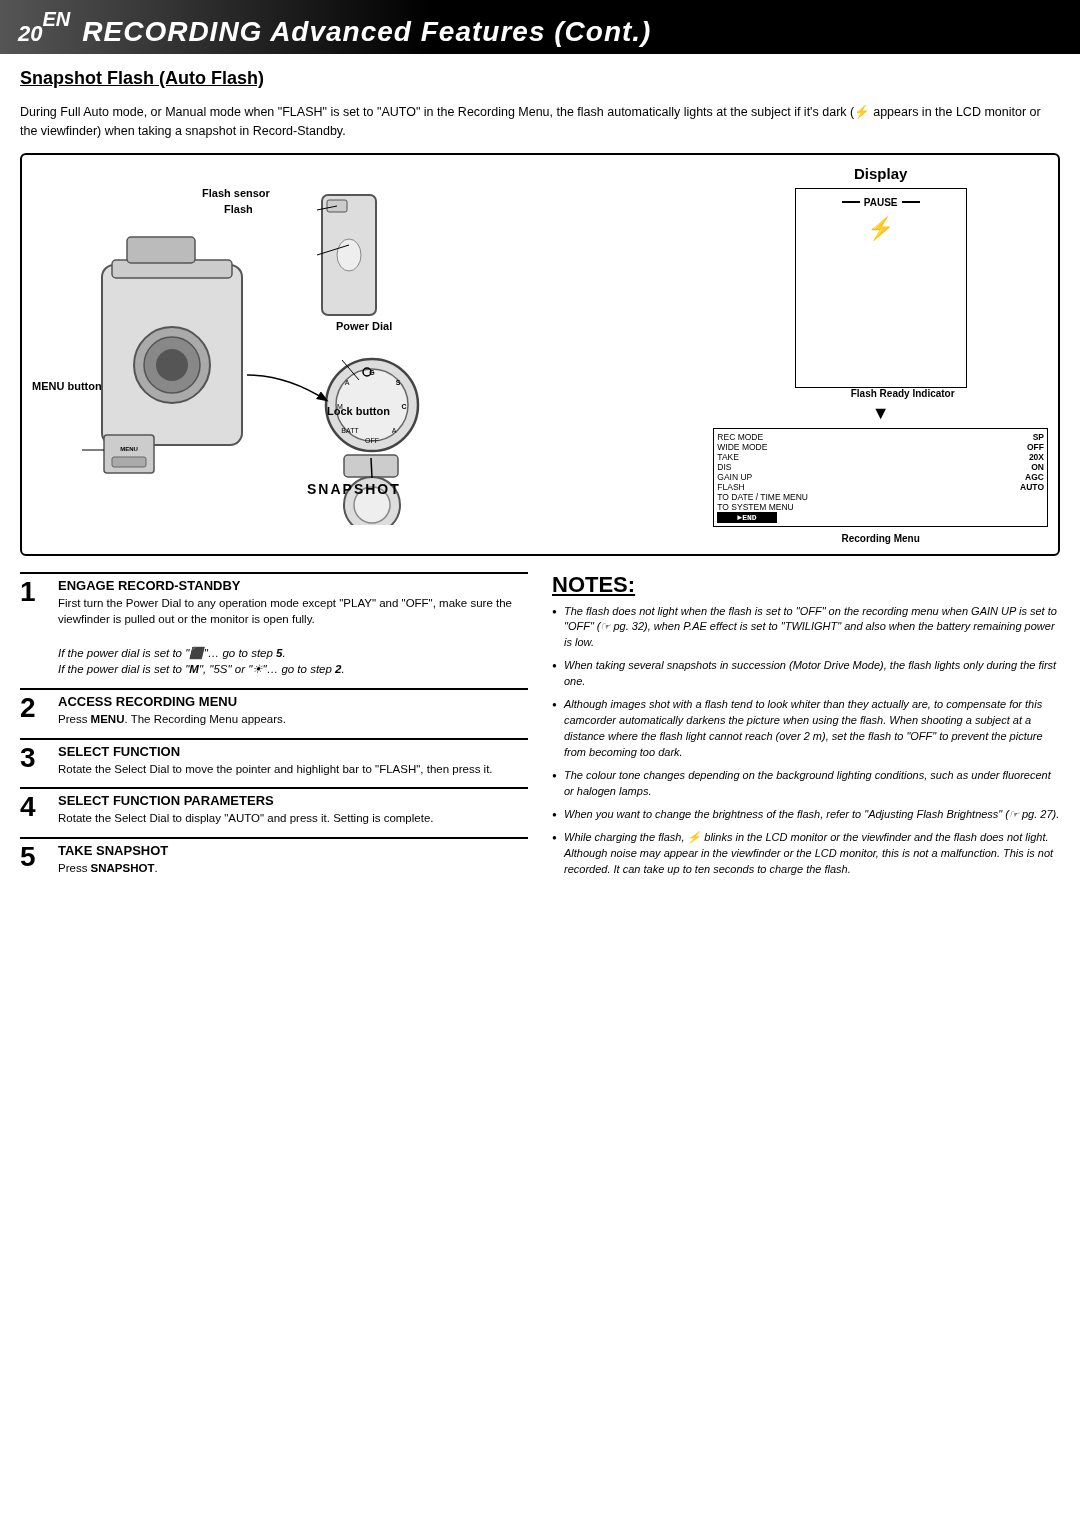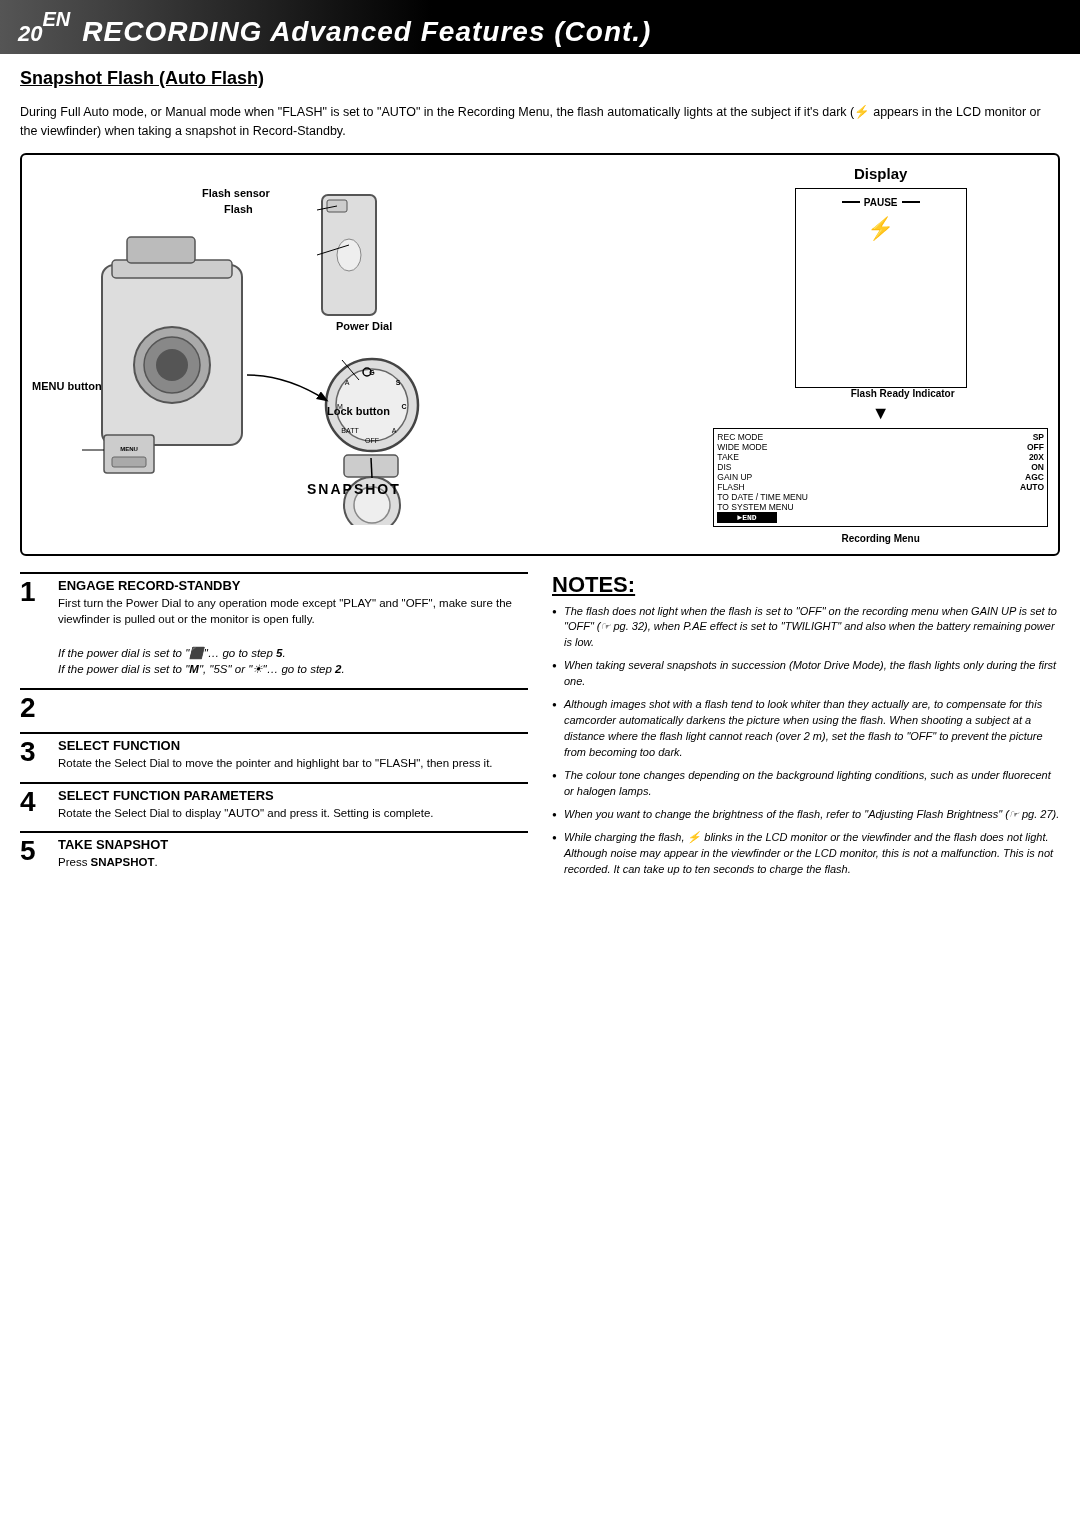--- a/index.html
+++ b/index.html
@@ -377,20 +377,26 @@
             <span>First turn the Power Dial to any operation mode except "PLAY" and "OFF", make sure the viewfinder is pulled out or the monitor is open fully.</span>
             <br><br>
             <em>If the power dial is set to "<strong>⬛</strong>"… go to step <strong>5</strong>.</em><br>
             <em>If the power dial is set to "<strong>M</strong>", "5S" or "☀"… go to step <strong>2</strong>.</em>
           </div>
         </div>
       </div>
 
       <div class="step-item">
         <div class="step-number">2</div>
+        <div class="step-content">
+          <div class="step-title">ACCESS RECORDING MENU</div>
+          <div class="step-body">
+            Press <strong>MENU</strong>. The Recording Menu appears.
+          </div>
+        </div>
       </div>
 
       <div class="step-item">
         <div class="step-number">3</div>
         <div class="step-content">
           <div class="step-title">SELECT FUNCTION</div>
           <div class="step-body">Rotate the Select Dial to move the pointer and highlight bar to "FLASH", then press it.</div>
         </div>
       </div>
 

